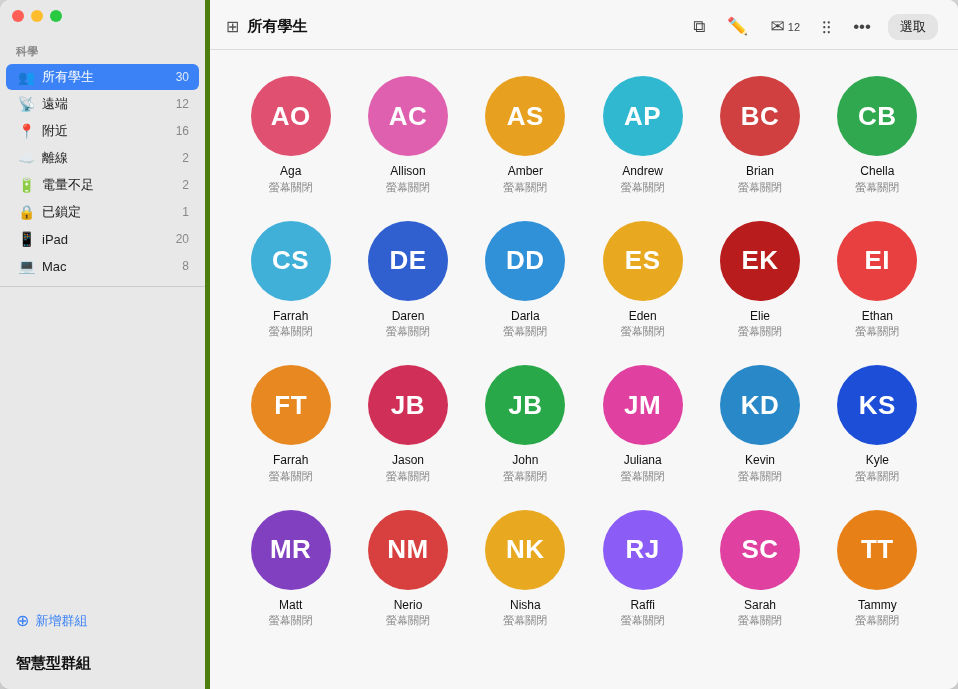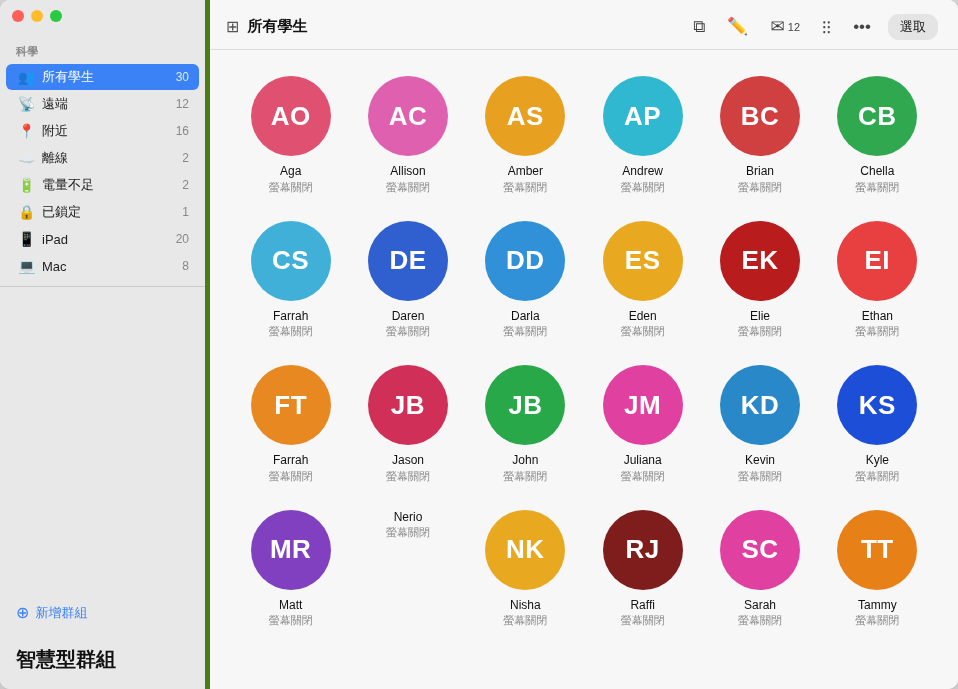--- a/index.html
+++ b/index.html
@@ -109,21 +109,21 @@
       display: flex;
       align-items: center;
       gap: 6px;
       font-size: 13px;
       color: #3b82f6;
       cursor: pointer;
       background: none;
       border: none;
     }
     .sidebar-footer-label {
-      font-size: 20px;
+      font-size: 15px;
       font-weight: 700;
       color: #111;
       padding: 8px 16px 16px 16px;
     }
 
     
     .main {
       flex: 1;
       display: flex;
       flex-direction: column;
@@ -414,30 +414,31 @@
     <div class="avatar" style="background:#1d4ed8">KS</div>
     <span class="student-name">Kyle</span>
     <span class="student-status">螢幕關閉</span>
   </div>
         <div class="student-card">
     <div class="avatar" style="background:#8040c0">MR</div>
     <span class="student-name">Matt</span>
     <span class="student-status">螢幕關閉</span>
   </div>
         <div class="student-card">
+    <div class="avatar" style="background:#d84040">NM</div>
     <span class="student-name">Nerio</span>
     <span class="student-status">螢幕關閉</span>
   </div>
         <div class="student-card">
     <div class="avatar" style="background:#e8a820">NK</div>
     <span class="student-name">Nisha</span>
     <span class="student-status">螢幕關閉</span>
   </div>
         <div class="student-card">
-    <div class="avatar" style="background:#7f1d1d">RJ</div>
+    <div class="avatar" style="background:#8b5cf6">RJ</div>
     <span class="student-name">Raffi</span>
     <span class="student-status">螢幕關閉</span>
   </div>
         <div class="student-card">
     <div class="avatar" style="background:#e040a0">SC</div>
     <span class="student-name">Sarah</span>
     <span class="student-status">螢幕關閉</span>
   </div>
         <div class="student-card">
     <div class="avatar" style="background:#e88018">TT</div>

